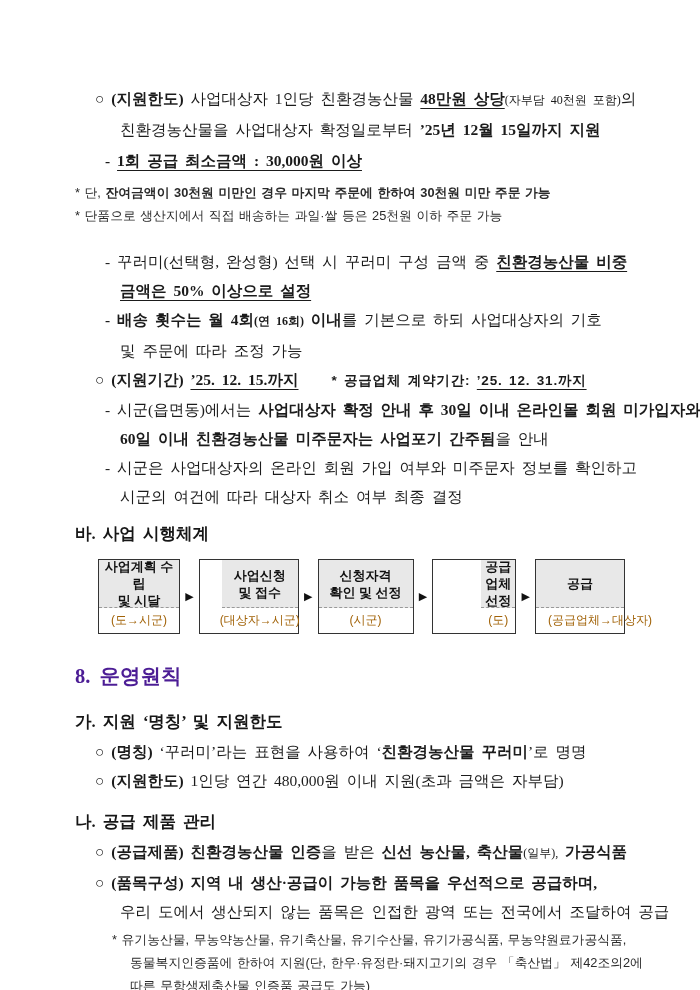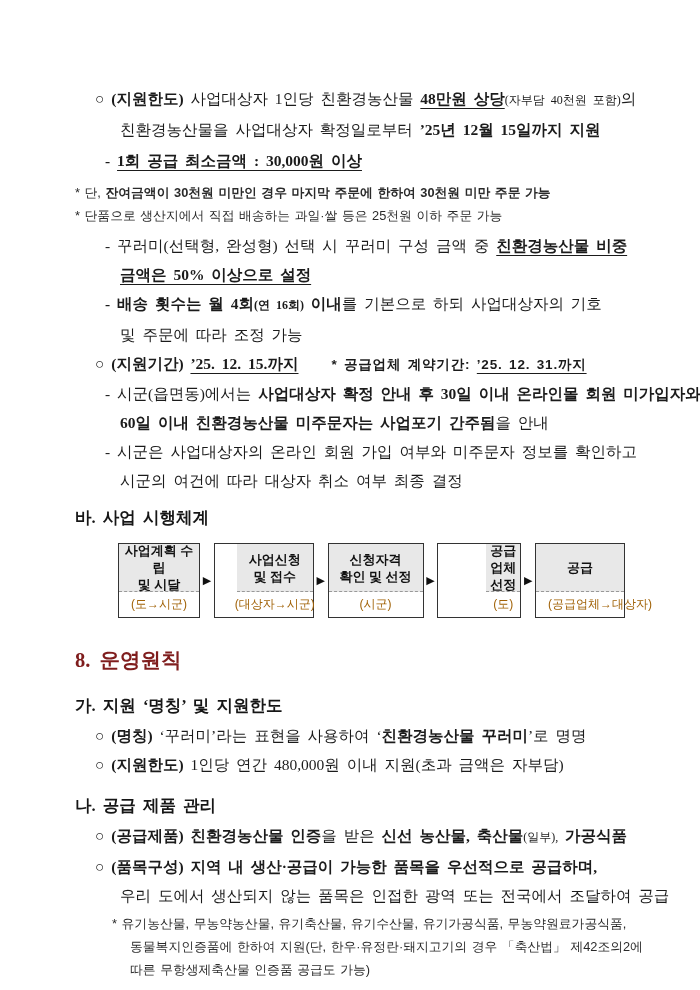--- a/index.html
+++ b/index.html
@@ -35,35 +35,35 @@
   .ml-note2    { margin-left:37px; }
   .ml-notecont { margin-left:55px; }
   .sec-head {
     font-family:"Liberation Serif","DejaVu Serif",serif;
     font-weight:bold; font-size:16.5px; line-height:26px;
     color:#161616; word-spacing:3px; white-space:nowrap;
   }
   .big-head {
     font-family:"Liberation Serif","DejaVu Serif",serif;
     font-weight:bold; font-size:20.5px; line-height:30px;
-    color:#7f1d1d; word-spacing:4px; margin-top:27px;
-  }
-  .mt2 { margin-top:2px; } .mt4 { margin-top:4px; } .mt6 { margin-top:6px; }
+    color:#4c1d95; word-spacing:4px; margin-top:27px;
+  }
+  .mt2 { margin-top:2px; } .mt4 { margin-top:20px; } .mt6 { margin-top:6px; }
   .mt10 { margin-top:10px; } .mt14 { margin-top:14px; } .mt18 { margin-top:18px; }
 
   
   .flow {
     margin:12px 0 0 23px; width:527px;
     display:flex; align-items:center; justify-content:space-between;
   }
   .flow-box {
     border:1.5px solid #333; box-sizing:border-box; background:#fff;
     display:flex; flex-direction:column;
   }
-  .fw1{width:82px;margin-left:20px;} .fw2{width:100px;padding-left:22px;} .fw3{width:96px;} .fw4{width:84px;padding-left:48px;} .fw5{width:90px;}
+  .fw1{width:82px;} .fw2{width:100px;padding-left:22px;} .fw3{width:96px;} .fw4{width:84px;padding-left:48px;} .fw5{width:90px;}
   .flow-head {
     background:#e8e8e8; height:47px; border-bottom:1px dashed #999;
     display:flex; flex-direction:column; justify-content:center;
     text-align:center; font-family:"Liberation Sans","DejaVu Sans",sans-serif;
     font-weight:bold; font-size:13px; line-height:17px; color:#111;
   }
   .flow-sub {
     height:25px; display:flex; align-items:center; justify-content:center;
     font-family:"Liberation Sans","DejaVu Sans",sans-serif;
     font-size:12px; color:#a16207; white-space:nowrap;

